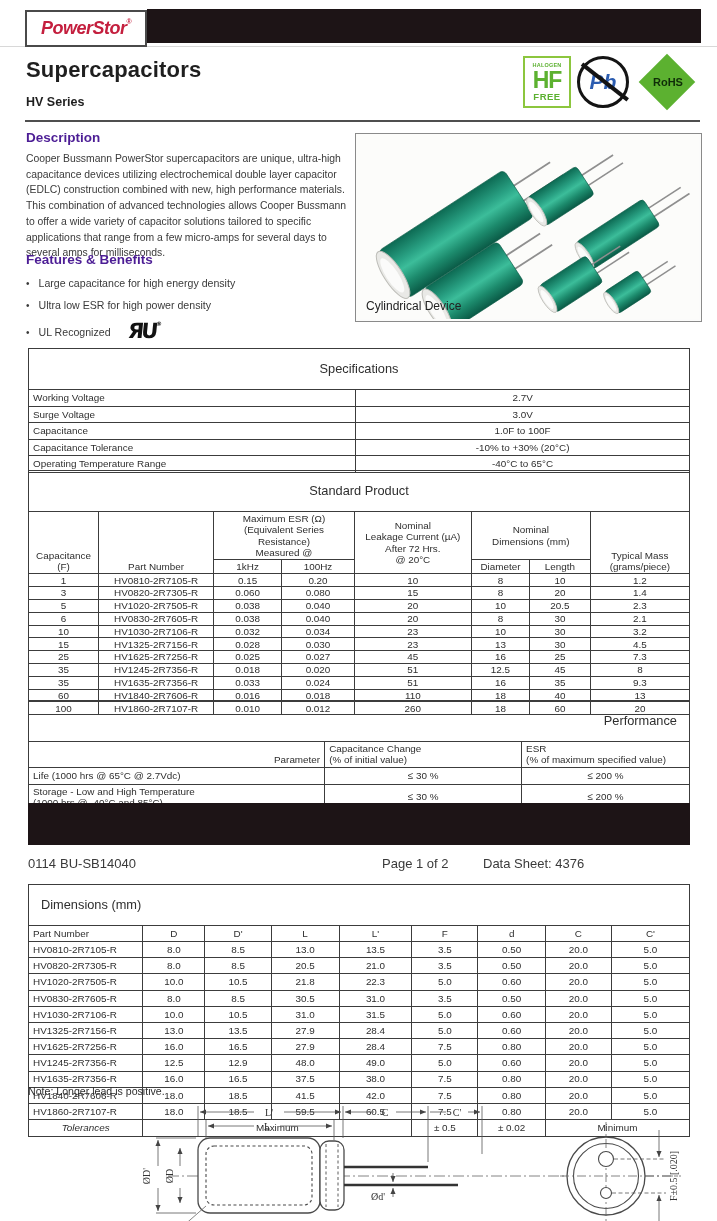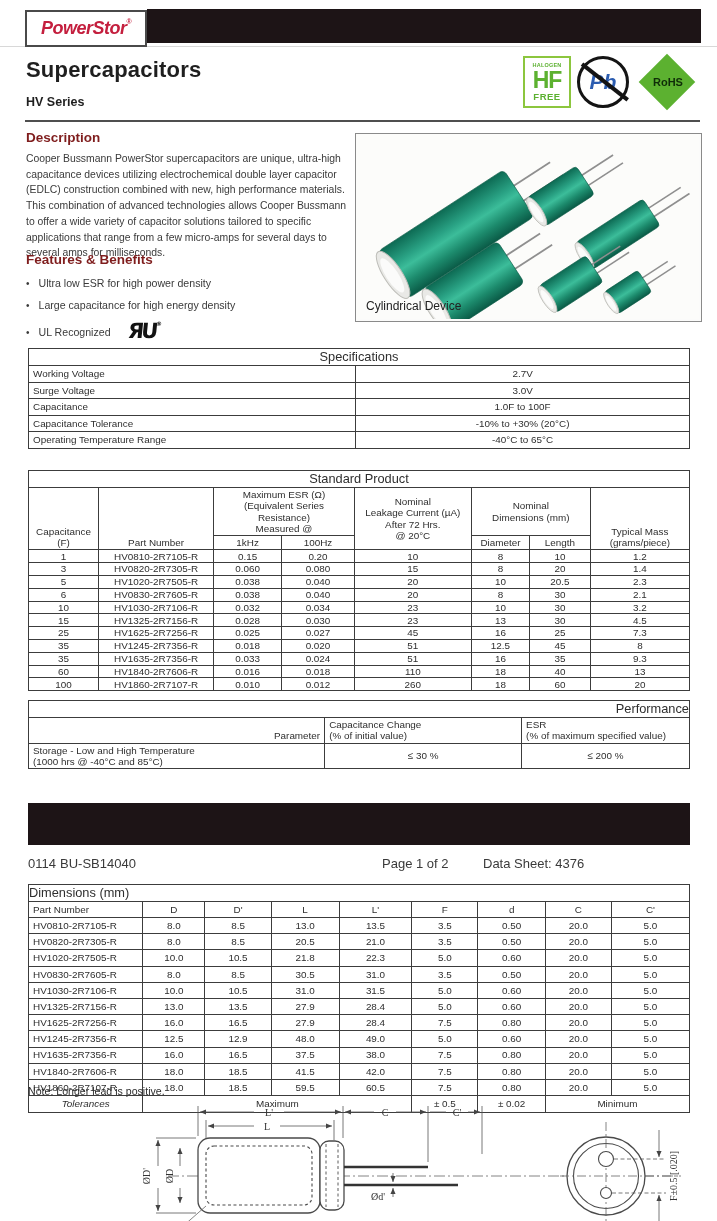--- a/index.html
+++ b/index.html
@@ -27,38 +27,38 @@
   .pb-badge{position:relative;width:46px;height:46px;border:3px solid #141414;border-radius:50%;background:#fff;
             display:flex;align-items:center;justify-content:center;}
   .pb-text{font-size:21px;font-weight:900;color:#2b5cb0;font-style:italic;}
   .pb-slash{position:absolute;left:-4px;top:21px;width:58px;height:3.5px;background:#141414;transform:rotate(38deg);}
   .rohs-badge{position:relative;width:66px;height:52px;display:flex;align-items:center;justify-content:center;}
   .rohs-diamond{position:absolute;left:12px;top:6px;width:40px;height:40px;background:#5cb130;transform:rotate(45deg) ;}
   .rohs-text{position:relative;font-size:11px;font-weight:bold;color:#0f2d08;}
 
   
   .desc-block{position:absolute;left:26px;top:130px;width:327px;}
-  .sec-heading{font-size:13.5px;font-weight:bold;color:#7f1d1d;margin:0 0 6px 0;}
+  .sec-heading{font-size:13.5px;font-weight:bold;color:#4c1d95;margin:0 0 6px 0;}
   .desc-body{font-size:10.4px;line-height:15.7px;color:#3a3a3a;margin:0;}
   .features-block{position:absolute;left:26px;top:252px;width:330px;}
   .feature-row{display:flex;gap:9px;margin-top:10px;font-size:10.6px;color:#3a3a3a;align-items:center;}
   .feature-row .bullet::before{content:"•";font-size:10px;color:#3a3a3a;}
   .ul-mark{display:inline-block;margin-left:8px;font-weight:900;font-size:21px;color:#121212;
            transform:skewX(-6deg);letter-spacing:-3px;line-height:1;font-family:"DejaVu Sans",sans-serif;}
   .ul-reg{font-size:6px;vertical-align:top;letter-spacing:0;}
 
   
   .photo-box{position:absolute;left:355px;top:133px;width:345px;height:187px;border:1px solid #8a8a8a;background:#fbfbfa;}
   .photo-box svg{display:block;}
 
   
   table.tbl{position:absolute;left:28px;width:662px;border-collapse:collapse;table-layout:fixed;}
   .tbl th,.tbl td{border:1px solid #3c3c3c;font-weight:normal;font-size:9.9px;color:#2e2e2e;
                   padding:1px 4px;line-height:1.14;vertical-align:middle;}
-  .tbl .title-cell{font-size:12.8px;text-align:center;height:16px;padding:0;border-radius:7px;}
+  .tbl .title-cell{font-size:12.8px;text-align:center;height:16px;padding:12px;border-radius:7px;}
   .pre{white-space:pre-line;}
 
   .spec{top:348px;}
   .spec td{height:13.5px;}
   .spec td:first-child{text-align:left;}
   .spec td:last-child{text-align:center;}
 
   .std{top:470px;}
   .std th{text-align:center;}
   .std td{height:11.8px;text-align:center;padding:0 2px;}
@@ -126,25 +126,25 @@
 
   <div class="desc-block">
     <h3 class="sec-heading">Description</h3>
     <p class="desc-body">Cooper Bussmann PowerStor supercapacitors are unique, ultra-high capacitance devices utilizing electrochemical double layer capacitor (EDLC) construction combined with new, high performance materials. This combination of advanced technologies allows Cooper Bussmann to offer a wide variety of capacitor solutions tailored to specific applications that range from a few micro-amps for several days to several amps for milliseconds.</p>
   </div>
 
   <div class="features-block">
     <h3 class="sec-heading">Features &amp; Benefits</h3>
     <div class="feature-row">
       <span class="bullet"></span>
-      <span>Ultra low ESR for high power density</span>
+      <span>Large capacitance for high energy density</span>
     </div>
     <div class="feature-row">
       <span class="bullet"></span>
-      <span>Large capacitance for high energy density</span>
+      <span>Ultra low ESR for high power density</span>
     </div>
     <div class="feature-row">
       <span class="bullet"></span>
       <span>UL Recognized</span>
       <span class="ul-mark"><span>ЯU</span><span class="ul-reg">®</span></span>
     </div>
   </div>
 
   <div class="photo-box">
     <svg width="343" height="185" viewBox="0 0 343 185">
@@ -409,20 +409,25 @@
       <tr>
         <th>Parameter</th>
         <th class="pre">Capacitance Change
 (% of initial value)</th>
         <th class="pre">ESR
 (% of maximum specified value)</th>
       </tr>
     </thead>
     <tbody>
         <tr>
+          <td>Life (1000 hrs @ 65°C @ 2.7Vdc)</td>
+          <td>≤ 30 %</td>
+          <td>≤ 200 %</td>
+        </tr>
+        <tr>
           <td>Storage - Low and High Temperature
 (1000 hrs @ -40°C and 85°C)</td>
           <td>≤ 30 %</td>
           <td>≤ 200 %</td>
         </tr>
       </tbody>
   </table>
 
   <div class="black-band"></div>
 

